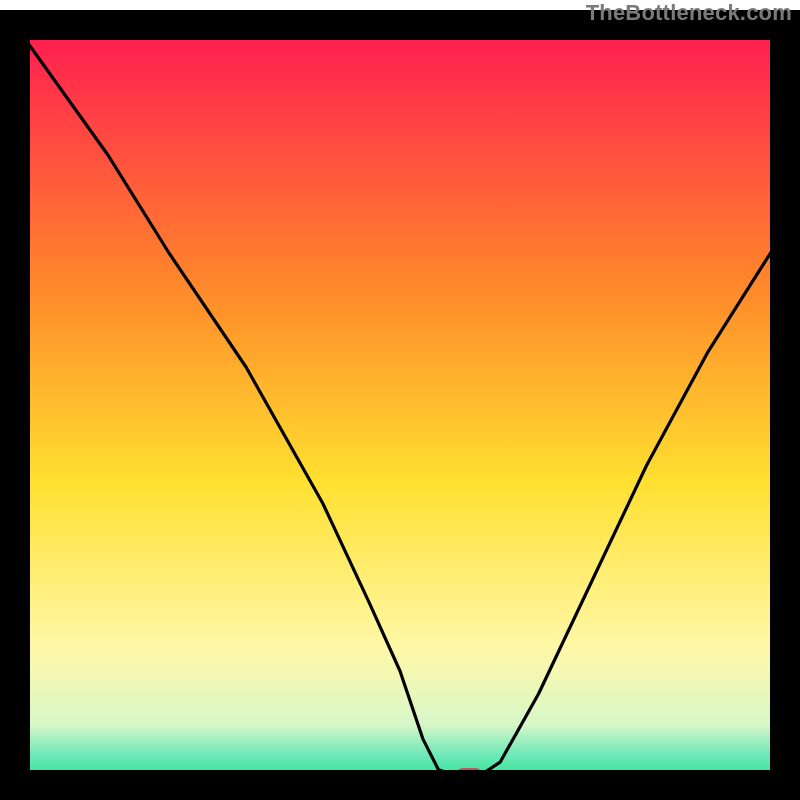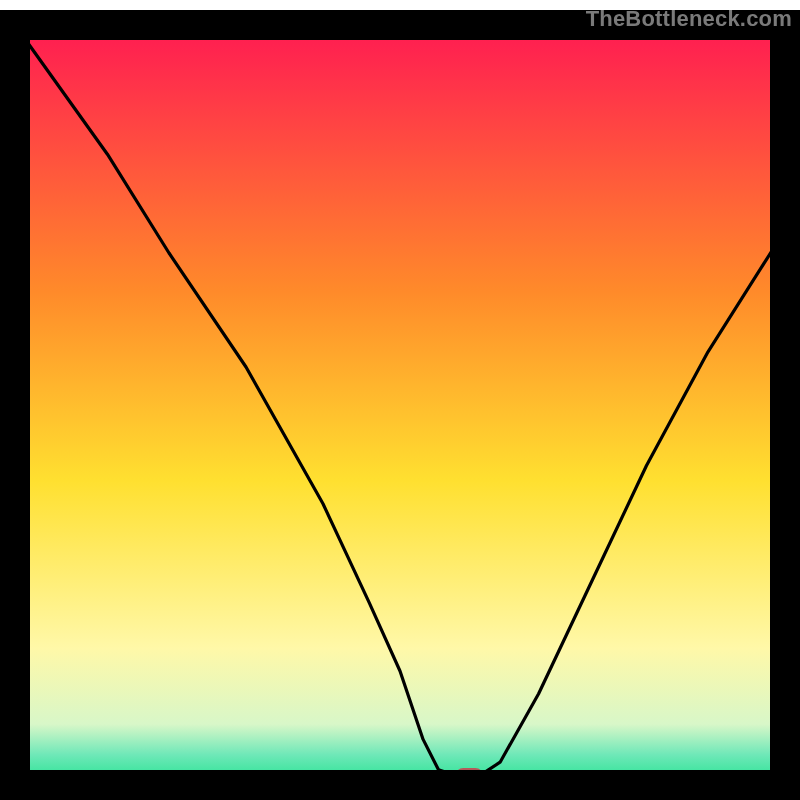--- a/index.html
+++ b/index.html
@@ -4,21 +4,21 @@
 <style>
   * { margin: 0; padding: 0; box-sizing: border-box; }
   html, body { width: 800px; height: 800px; overflow: hidden; background: #fff; }
   .stage {
     position: relative;
     width: 800px;
     height: 800px;
   }
   .watermark {
     position: absolute;
-    top: 6px;
+    top: 0;
     right: 8px;
     font-family: Arial, Helvetica, sans-serif;
     font-size: 22px;
     font-weight: 600;
     color: #7a7a7a;
     letter-spacing: 0.2px;
   }
   svg { display: block; }
 </style>
 </head>

